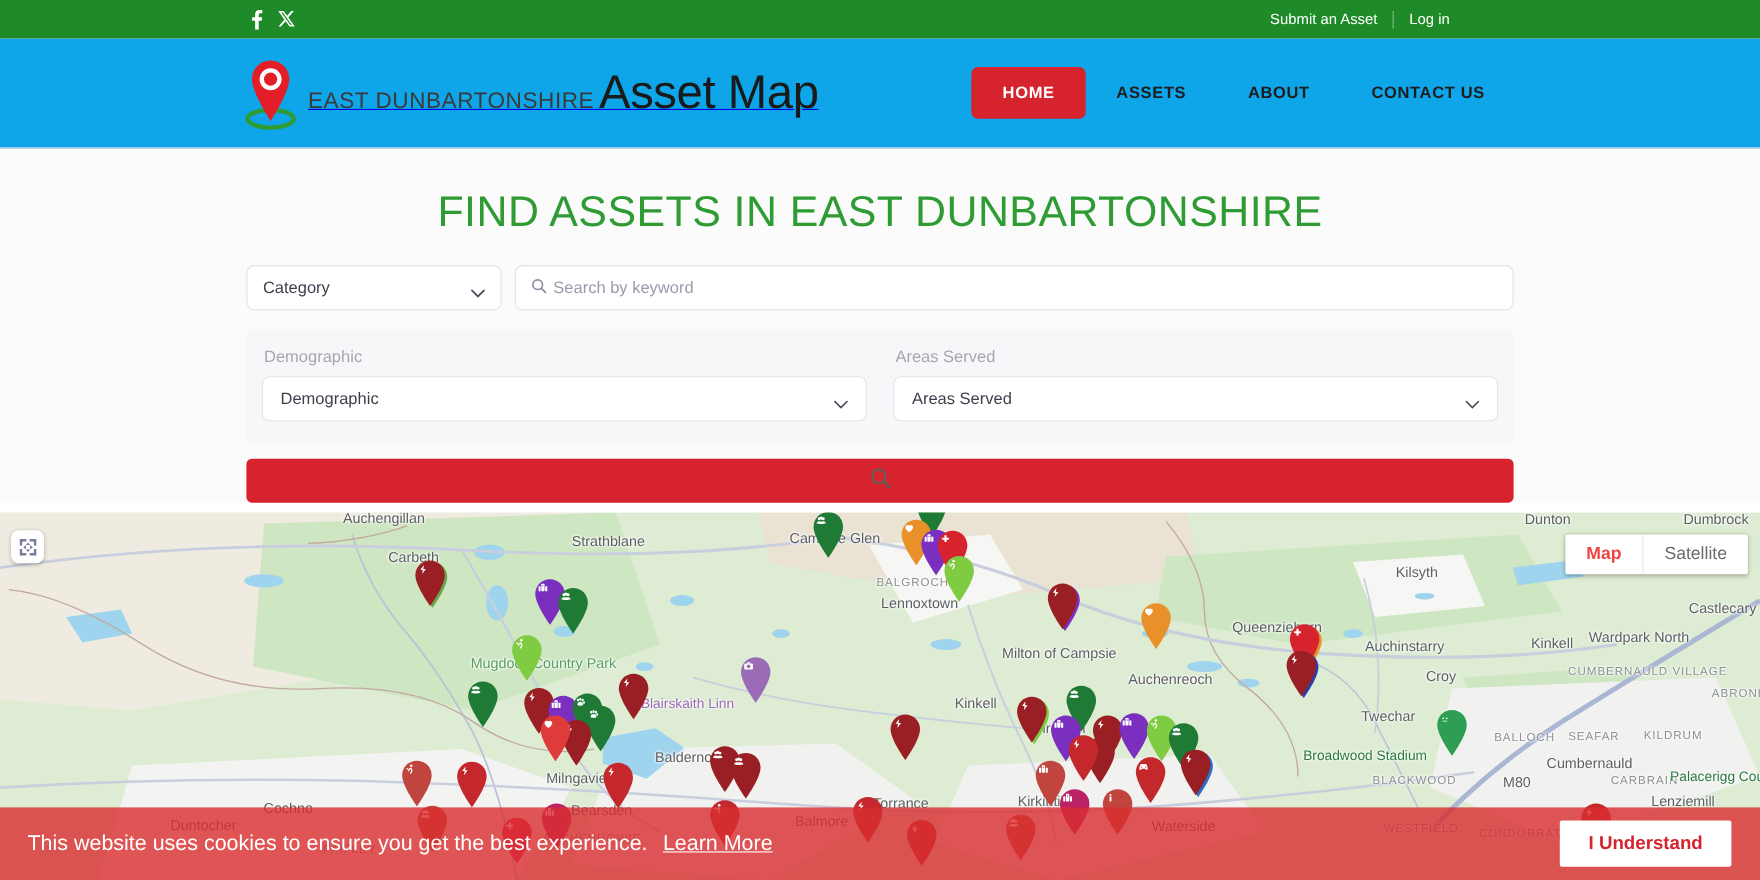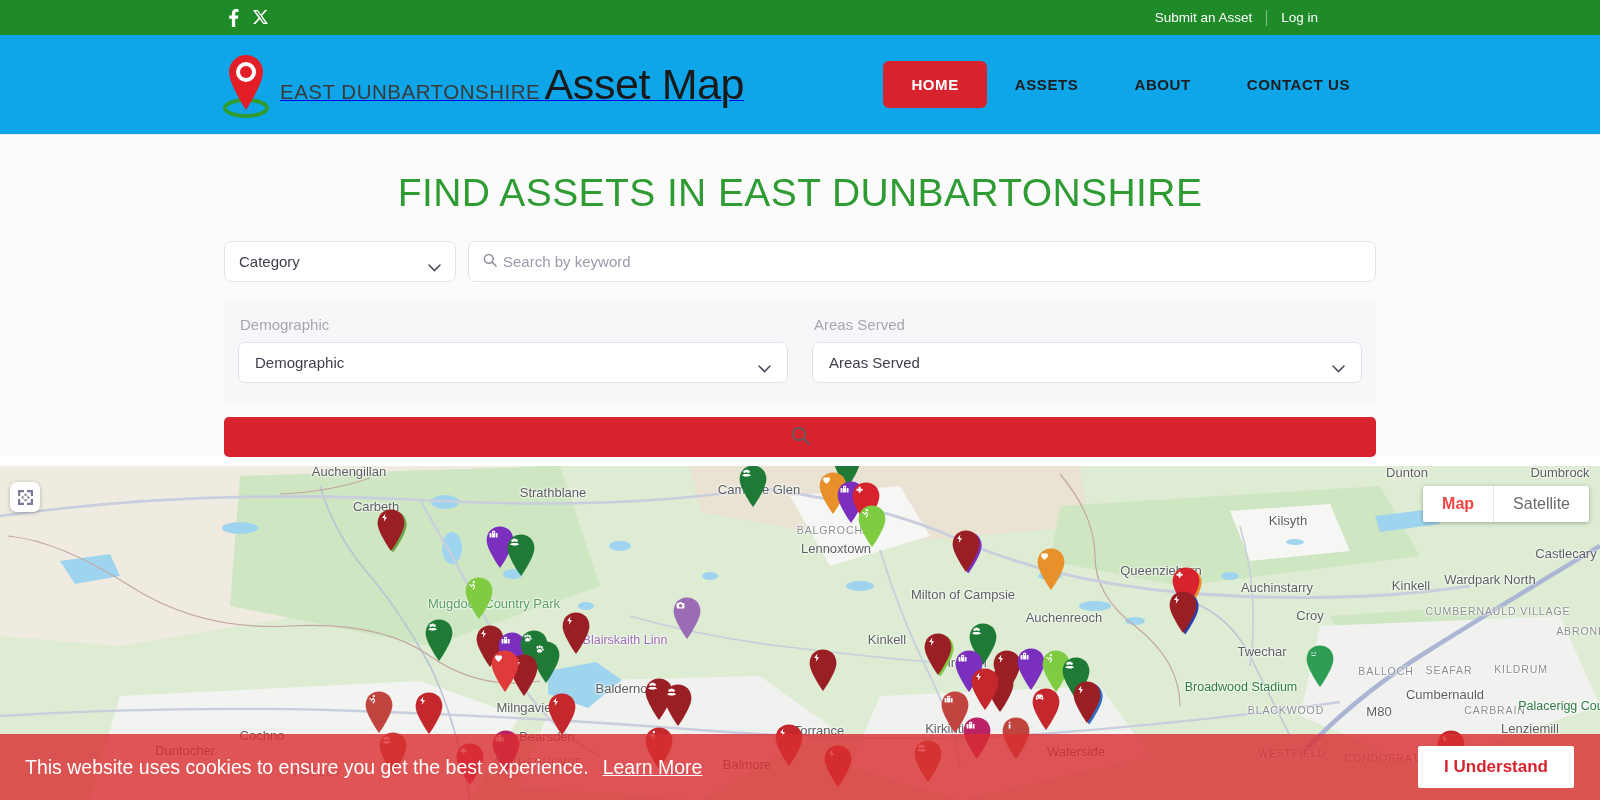--- a/index.html
+++ b/index.html
@@ -365,21 +365,21 @@
         <div class="map-label sm" style="left: 1449px; top: 204px;">SEAFAR</div>
         <div class="map-label sm" style="left: 1521px; top: 203px;">KILDRUM</div>
         <div class="map-label green" style="left: 1241px; top: 221px;">Broadwood Stadium</div>
         <div class="map-label " style="left: 1445px; top: 228px;">Cumbernauld</div>
         <div class="map-label sm" style="left: 1286px; top: 244px;">BLACKWOOD</div>
         <div class="map-label sm" style="left: 1495px; top: 244px;">CARBRAIN</div>
         <div class="map-label green" style="left: 1586px; top: 240px;">Palacerigg Country Park</div>
         <div class="map-label " style="left: 958px; top: 262px;">Kirkintilloch</div>
         <div class="map-label " style="left: 1076px; top: 285px;">Waterside</div>
         <div class="map-label " style="left: 819px; top: 264px;">Torrance</div>
-        <div class="map-label " style="left: 747px; top: 298px;">Balmore</div>
+        <div class="map-label " style="left: 747px; top: 280px;">Balmore</div>
         <div class="map-label " style="left: 262px; top: 269px;">Cochno</div>
         <div class="map-label " style="left: 524px; top: 241px;">Milngavie</div>
         <div class="map-label " style="left: 547px; top: 270px;">Bearsden</div>
         <div class="map-label " style="left: 185px; top: 284px;">Duntocher</div>
         <div class="map-label sm" style="left: 318px; top: 306px;">FAIFLEY</div>
         <div class="map-label sm" style="left: 538px; top: 296px;">AUCHENHOWIE</div>
         <div class="map-label " style="left: 1530px; top: 262px;">Lenziemill</div>
         <div class="map-label sm" style="left: 1382px; top: 292px;">CONDORRAT</div>
         <div class="map-label sm" style="left: 1292px; top: 287px;">WESTFIELD</div>
         <div class="map-label " style="left: 1379px; top: 245px;">M80</div>

